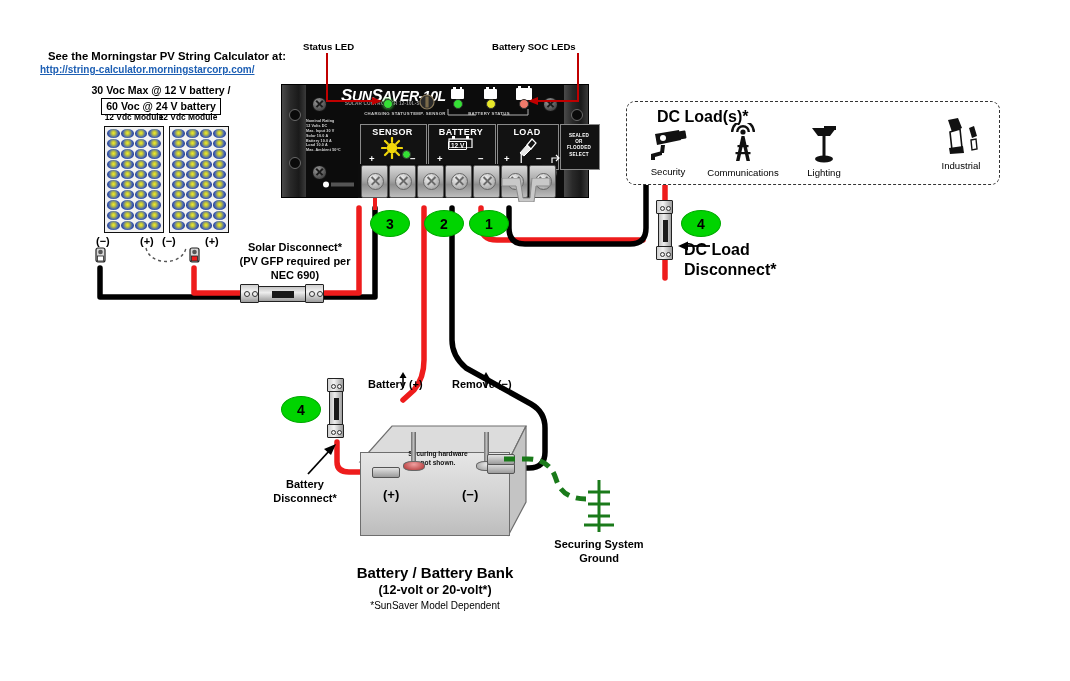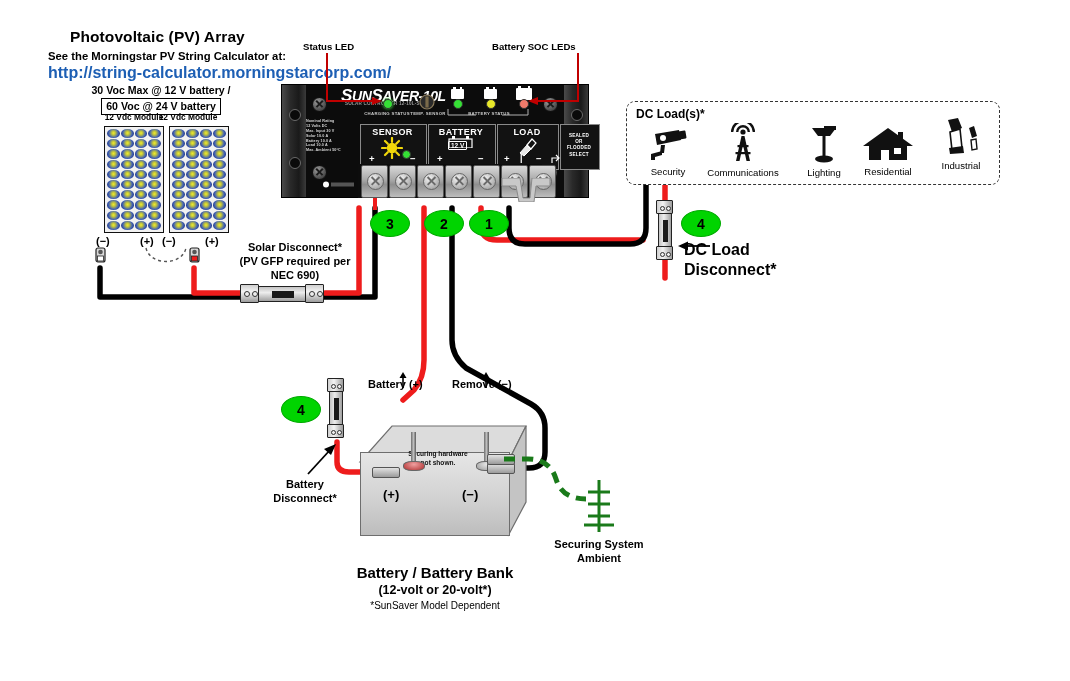--- a/index.html
+++ b/index.html
@@ -5,21 +5,21 @@
   html,body{margin:0;padding:0;background:#fff;}
   body{font-family:"Liberation Sans",sans-serif;}
   #stage{position:relative;width:1070px;height:681px;background:#fff;overflow:hidden;}
   .abs{position:absolute;}
   .txt{font-family:"Liberation Sans",sans-serif;color:#000;line-height:1.15;}
   .b{font-weight:bold;}
   .ctr{text-align:center;}
   
   #pv-title{left:70px;top:28px;font-size:15.5px;font-weight:bold;letter-spacing:.1px;}
   #pv-sub{left:48px;top:50px;font-size:11.3px;font-weight:bold;}
-  #pv-link{left:48px;top:64px;font-size:16px;font-weight:bold;color:#1d5fb4;}
+  #pv-link{left:40px;top:64px;font-size:10px;font-weight:bold;color:#1d5fb4;text-decoration:underline;}
   
   #voc-wrap{left:86px;top:84px;width:150px;text-align:center;}
   #voc1{font-size:10.6px;font-weight:bold;}
   #voc2{font-size:10.6px;font-weight:bold;border:1.6px solid #000;padding:1px 4px 2px;display:inline-block;margin-top:1px;background:#fff;}
   .mod-cap{font-size:8.4px;font-weight:bold;text-align:center;width:66px;}
   
   .pvmod{border:1.6px solid #111;background:#f2f2f2;padding:2px;box-sizing:border-box;}
   .pvgrid{display:grid;grid-template-columns:repeat(4,1fr);grid-auto-rows:1fr;gap:1px;width:100%;height:100%;}
   .cell{background:radial-gradient(circle at 50% 45%, #e8e83c 0%, #cfcf30 18%, #3f5fb5 58%, #20306e 88%, #182354 100%);border-radius:50%;}
   
@@ -43,21 +43,21 @@
   .pm{position:absolute;color:#fff;font-size:9.5px;font-weight:bold;}
   #battv{position:absolute;color:#fff;font-size:6.5px;font-weight:bold;border:1.2px solid #fff;padding:0 2px;border-radius:1px;}
   #seljmp{position:absolute;color:#fff;font-size:4.6px;font-weight:bold;text-align:center;line-height:1.35;letter-spacing:.2px;}
   #rmvjmp{position:absolute;color:#fff;font-size:7.4px;font-weight:bold;line-height:1.3;}
   .term{position:absolute;width:25px;height:31px;background:linear-gradient(180deg,#d9d9d9,#a9a9a9 45%,#8f8f8f 60%,#bdbdbd);border:1px solid #555;border-radius:2px;}
   .term-h{position:absolute;left:5px;top:7px;width:15px;height:15px;border-radius:50%;background:radial-gradient(circle at 35% 30%,#f2f2f2,#b0b0b0 70%,#8a8a8a);border:1px solid #666;}
   .term-h:after{content:"";position:absolute;left:2px;top:6.2px;width:11px;height:1.8px;background:#6a6a6a;transform:rotate(45deg);}
   .term-h:before{content:"";position:absolute;left:2px;top:6.2px;width:11px;height:1.8px;background:#6a6a6a;transform:rotate(-45deg);}
   
   #dcbox{left:626px;top:101px;width:372px;height:82px;border:1.6px dashed #333;border-radius:9px;background:#fff;}
-  #dcbox-title{left:636px;top:108px;font-size:12px;font-weight:bold;}
+  #dcbox-title{left:657px;top:108px;font-size:16px;font-weight:bold;}
   .ld{position:absolute;text-align:center;}
   .ld-lab{font-size:9.6px;}
   
   .calo{font-size:9.6px;font-weight:bold;}
   .badge{position:absolute;width:38px;height:25px;border-radius:50%;background:#00d400;border:1px solid #0a0;display:flex;align-items:center;justify-content:center;font-size:14px;font-weight:bold;color:#000;}
   
   .fuse-v{position:absolute;width:17px;height:60px;}
   .fuse-v .cap{position:absolute;left:0;width:17px;height:14px;background:linear-gradient(90deg,#cfcfcf,#f4f4f4 40%,#9d9d9d);border:1.3px solid #222;box-sizing:border-box;border-radius:1px;}
   .fuse-v .cap i{position:absolute;width:3.4px;height:3.4px;border-radius:50%;border:1px solid #333;background:#eee;top:4.5px;}
   .fuse-v .body{position:absolute;left:1.5px;top:13px;width:14px;height:34px;background:linear-gradient(90deg,#c4c4c4,#ededed 40%,#a0a0a0);border:1.3px solid #222;box-sizing:border-box;}
@@ -73,21 +73,20 @@
   .postcap{position:absolute;width:20px;height:8px;border-radius:40%;background:radial-gradient(ellipse at 50% 30%,#e8e8e8,#9a9a9a);border:1px solid #666;}
   .pmbat{position:absolute;font-size:13px;font-weight:bold;}
   #securing{left:392px;top:450px;width:92px;text-align:center;font-size:6.6px;font-weight:bold;line-height:1.3;color:#111;}
   .lug{position:absolute;height:9px;background:linear-gradient(180deg,#e2e2e2,#9b9b9b);border:1px solid #555;border-radius:2px;}
 </style>
 </head>
 <body>
 
 <div id="stage">
 
-  <div class="abs txt b" id="pv-title">Photovoltaic (PV) Array</div>
   <div class="abs txt b" id="pv-sub">See the Morningstar PV String Calculator at:</div>
   <div class="abs txt b" id="pv-link">http://string-calculator.morningstarcorp.com/</div>
 
   <div class="abs" id="voc-wrap">
     <div class="txt" id="voc1">30 Voc Max @ 12 V battery /</div>
     <div class="txt" id="voc2">60 Voc @ 24 V battery</div>
   </div>
 
   <div class="abs txt mod-cap" style="left:101px;top:113px;">12 Vdc Module</div>
   <div class="abs txt mod-cap" style="left:155px;top:113px;">12 Vdc Module</div>
@@ -416,31 +415,20 @@
       <g fill="#111">
         <path d="M10,5 L34,5 L28,13 L16,13 Z"></path>
         <rect x="20.5" y="12" width="3" height="22"></rect>
         <path d="M22,5 L22,3 L34,3 L34,7 L31,7 L31,5 Z"></path>
         <ellipse cx="22" cy="36" rx="9" ry="3.4"></ellipse>
       </g>
     </svg>
     <div class="txt ld-lab">Lighting</div>
   </div>
 
-  <div class="ld" style="left:856px;top:126px;width:64px;">
-    <svg width="54" height="36" viewBox="0 0 54 36">
-      <g fill="#111">
-        <path d="M27,2 L52,20 L46,20 L46,34 L8,34 L8,20 L2,20 Z"></path>
-      </g>
-      <rect x="20" y="24" width="8" height="10" fill="#fff"></rect>
-      <rect x="33" y="22" width="7" height="6" fill="#fff"></rect>
-      <rect x="37" y="6" width="5" height="8" fill="#111"></rect>
-    </svg>
-    <div class="txt ld-lab">Residential</div>
-  </div>
 
   <div class="ld" style="left:928px;top:116px;width:66px;">
     <svg width="50" height="40" viewBox="0 0 50 40">
       <g fill="#111">
         <path d="M12,4 L22,2 L26,12 L16,16 Z"></path>
         <path d="M14,16 L24,13 L26,32 L16,34 Z" fill="#fff" stroke="#111" stroke-width="1.6"></path>
         <path d="M13,32 L27,30 L28,37 L14,38 Z"></path>
         <path d="M33,12 L38,10 L41,20 L36,22 Z"></path>
         <path d="M35,24 L40,23 L41,33 L36,34 Z" fill="#fff" stroke="#111" stroke-width="1.4"></path>
       </g>
@@ -560,21 +548,21 @@
     <g stroke="#1a7a1a" stroke-width="3" fill="none">
       <line x1="21" y1="2" x2="21" y2="54"></line>
       <line x1="10" y1="14" x2="32" y2="14"></line>
       <line x1="10" y1="26" x2="32" y2="26"></line>
       <line x1="10" y1="38" x2="32" y2="38"></line>
       <line x1="6" y1="47" x2="36" y2="47"></line>
     </g>
   </svg>
   <div class="abs txt b ctr" style="left:540px;top:538px;width:118px;font-size:11px;line-height:1.25;">
     <div>Securing System</div>
-    <div>Ambient</div>
+    <div>Ground</div>
   </div>
 
   <div class="abs ctr" style="left:300px;top:564px;width:270px;">
     <div class="txt b" style="font-size:15px;">Battery / Battery Bank</div>
     <div class="txt b" style="font-size:12.5px;margin-top:2px;">(12-volt or 20-volt*)</div>
     <div class="txt" style="font-size:10px;margin-top:2px;">*SunSaver Model Dependent</div>
   </div>
 
 </div>
 

